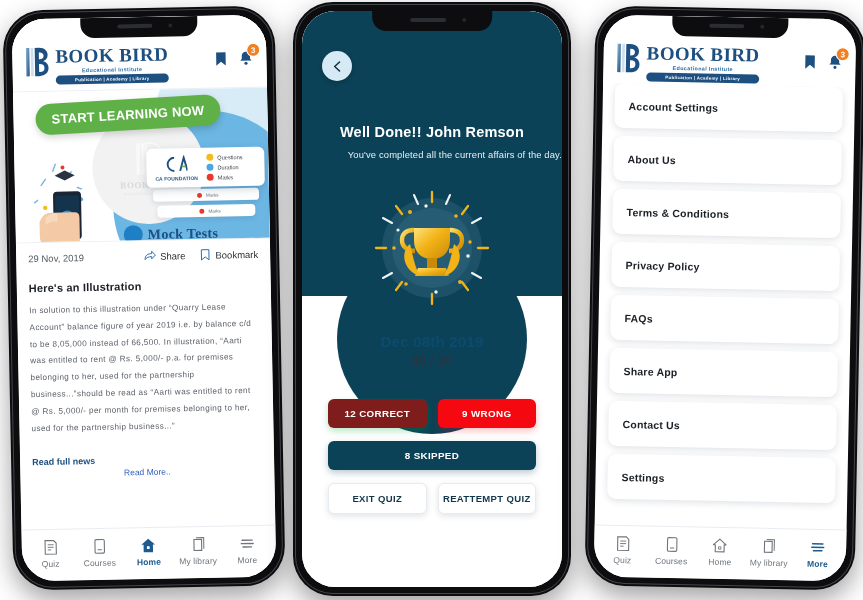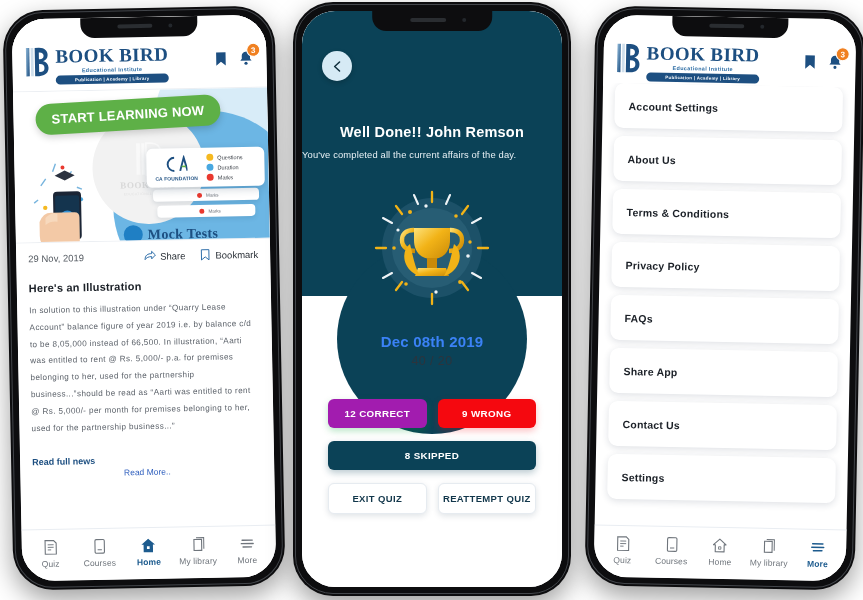--- a/index.html
+++ b/index.html
@@ -197,43 +197,43 @@
     background:#d6eaf5; display:flex; align-items:center; justify-content:center;
     box-shadow:0 2px 5px rgba(0,0,0,.2);
   }
   .back-btn svg{ width:13px; height:13px; }
   .quiz-title{
     position:absolute; left:0; right:0; top:113px; z-index:6;
     text-align:center; color:#fff; font-size:14.5px; font-weight:700; letter-spacing:.2px;
   }
   .quiz-sub{
     position:absolute; left:0; right:0; top:138px; z-index:6;
-    text-align:left; color:#e7f0f5; font-size:9.4px; letter-spacing:.15px;
+    text-align:right; color:#e7f0f5; font-size:9.4px; letter-spacing:.15px;
   }
   .trophy-badge{
     position:absolute; left:50%; transform:translateX(-50%); top:175px; z-index:8;
     width:124px; height:124px;
   }
   .quiz-date{
     position:absolute; left:0; right:0; top:322px;
-    text-align:center; font-size:15px; font-weight:700; color:#3b82f6; letter-spacing:.2px;
+    text-align:center; font-size:15px; font-weight:700; color:#0c4a6e; letter-spacing:.2px;
   }
   .quiz-score{
     position:absolute; left:0; right:0; top:343px;
     text-align:center; font-size:12.5px; color:#2c343d; letter-spacing:.4px;
   }
   .res-row{
     position:absolute; left:26px; right:26px; top:388px;
     display:flex; gap:11px;
   }
   .res-btn{
     flex:1; text-align:center; color:#fff; font-size:9.8px; font-weight:700;
     letter-spacing:.35px; padding:9px 0; border-radius:6px;
   }
-  .res-correct{ background:#a21caf; box-shadow:0 3px 7px rgba(0,160,50,.28); }
+  .res-correct{ background:#7f1d1d; box-shadow:0 3px 7px rgba(0,160,50,.28); }
   .res-wrong{ background:#f5080f; box-shadow:0 3px 7px rgba(245,8,15,.25); }
   .res-skipped{
     position:absolute; left:26px; right:26px; top:430px;
     background:#0b4257; color:#fff; text-align:center;
     font-size:9.8px; font-weight:700; letter-spacing:.35px;
     padding:9px 0; border-radius:6px; box-shadow:0 3px 7px rgba(11,66,87,.28);
   }
   .act-row{
     position:absolute; left:26px; right:26px; top:472px;
     display:flex; gap:11px;

